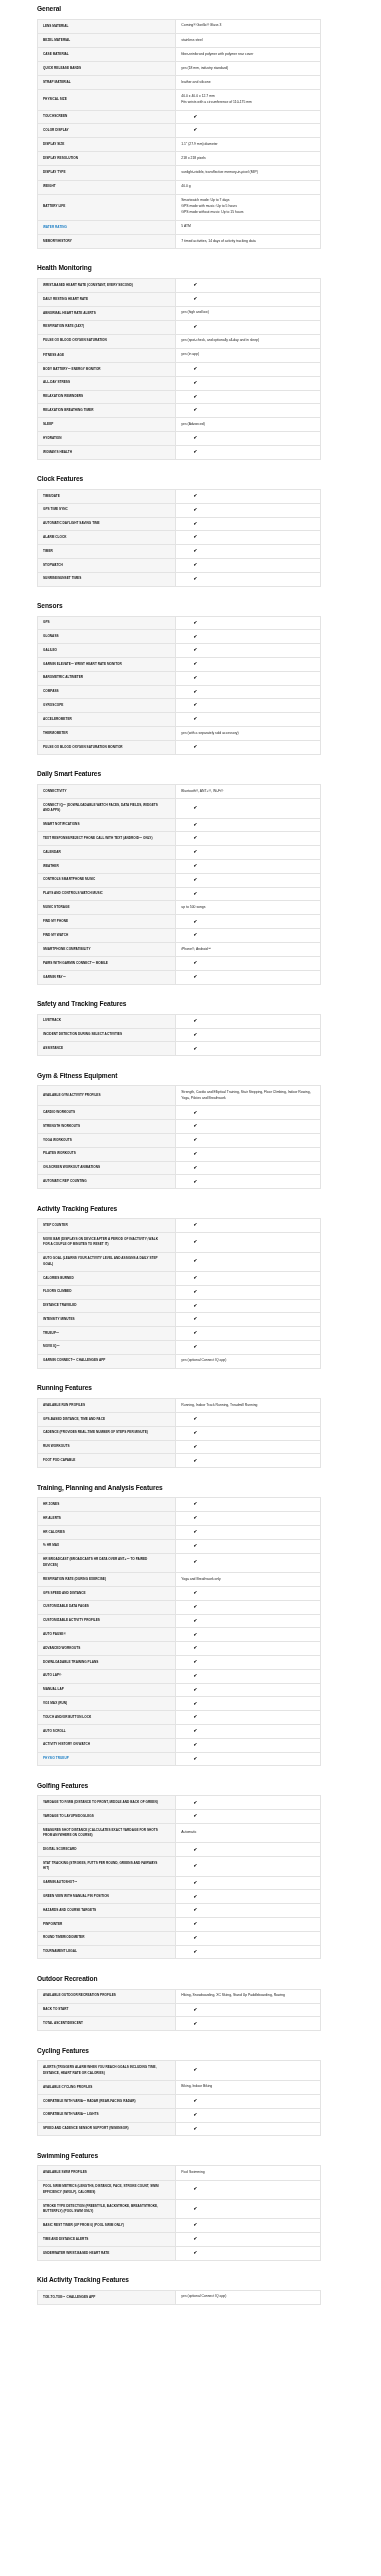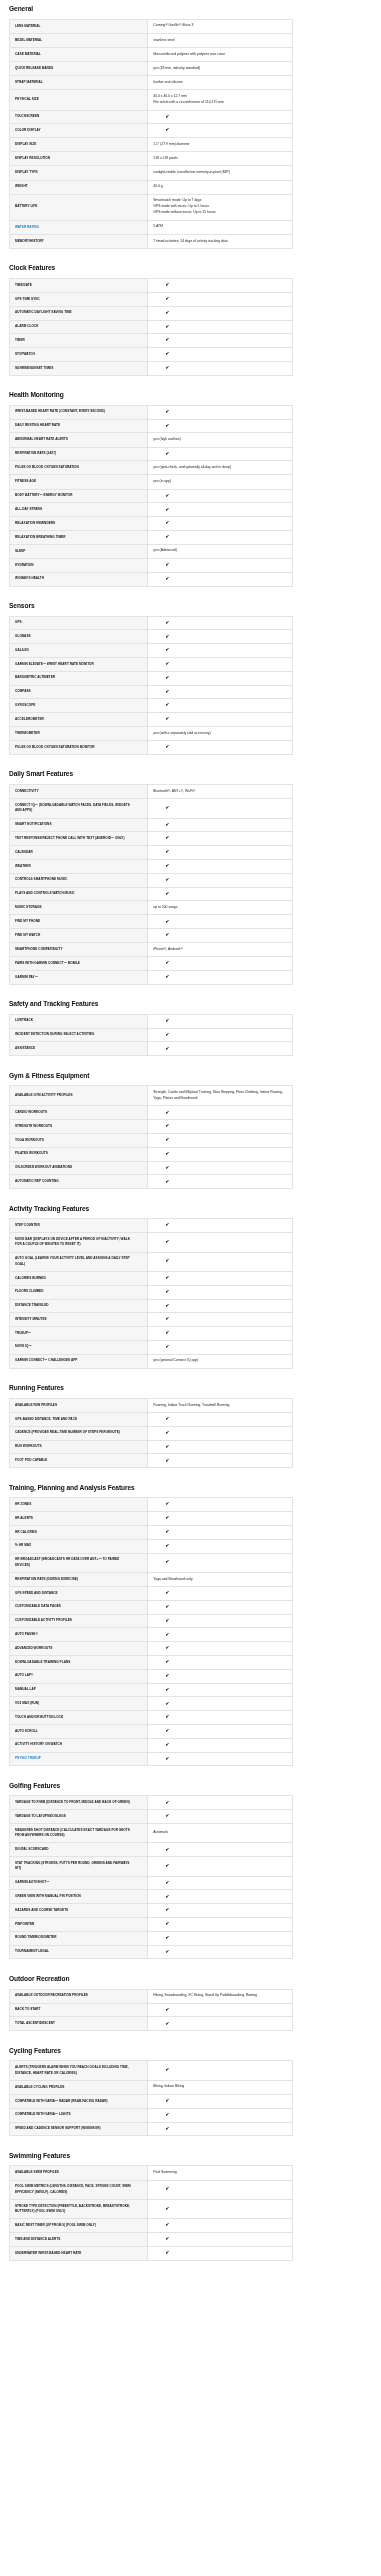--- a/index.html
+++ b/index.html
@@ -2,21 +2,21 @@
 <html style="font-size:8.2px"><head>
 <meta charset="utf-8">
 <style>
   * { box-sizing: border-box; }
   html, body {
     margin: 0; padding: 0;
     background: #ffffff;
     font-family: "Liberation Sans", sans-serif;
   }
   body { width: 381px; }
-  .page { width: 302px; padding: 0 9.3px 11.3px 9.3px; }
+  .page { width: 302px; padding: 0 9.3px 11.3px 9.3px; margin-left: 28px; }
 
   h2.section-title {
     font-family: "Liberation Sans", sans-serif;
     font-size: 7.7px;
     font-weight: 700;
     color: #0d0d0d;
     letter-spacing: -0.1px;
     margin: 0;
     padding: 11.3px 0 5.7px 0;
     transform: scaleX(0.86);
@@ -176,20 +176,105 @@
           <tr>
             <td class="spec-label"><span class="lbl">MEMORY/HISTORY</span></td>
             <td class="spec-value">
               <span class="val">7 timed activities, 14 days of activity tracking data</span>
             </td>
           </tr>
         </tbody>
       </table>
     </div>
     <div class="section">
+      <h2 class="section-title">Health Monitoring</h2>
+      <table class="spec">
+        <tbody>
+          <tr>
+            <td class="spec-label"><span class="lbl">WRIST-BASED HEART RATE (CONSTANT, EVERY SECOND)</span></td>
+            <td class="spec-value check">
+              <span class="checkmark">✔</span>
+            </td>
+          </tr>
+          <tr>
+            <td class="spec-label"><span class="lbl">DAILY RESTING HEART RATE</span></td>
+            <td class="spec-value check">
+              <span class="checkmark">✔</span>
+            </td>
+          </tr>
+          <tr>
+            <td class="spec-label"><span class="lbl">ABNORMAL HEART RATE ALERTS</span></td>
+            <td class="spec-value">
+              <span class="val">yes (high and low)</span>
+            </td>
+          </tr>
+          <tr>
+            <td class="spec-label"><span class="lbl">RESPIRATION RATE (24X7)</span></td>
+            <td class="spec-value check">
+              <span class="checkmark">✔</span>
+            </td>
+          </tr>
+          <tr>
+            <td class="spec-label"><span class="lbl">PULSE OX BLOOD OXYGEN SATURATION</span></td>
+            <td class="spec-value">
+              <span class="val">yes (spot-check, and optionally all-day and in sleep)</span>
+            </td>
+          </tr>
+          <tr>
+            <td class="spec-label"><span class="lbl">FITNESS AGE</span></td>
+            <td class="spec-value">
+              <span class="val">yes (in app)</span>
+            </td>
+          </tr>
+          <tr>
+            <td class="spec-label"><span class="lbl">BODY BATTERY™ ENERGY MONITOR</span></td>
+            <td class="spec-value check">
+              <span class="checkmark">✔</span>
+            </td>
+          </tr>
+          <tr>
+            <td class="spec-label"><span class="lbl">ALL-DAY STRESS</span></td>
+            <td class="spec-value check">
+              <span class="checkmark">✔</span>
+            </td>
+          </tr>
+          <tr>
+            <td class="spec-label"><span class="lbl">RELAXATION REMINDERS</span></td>
+            <td class="spec-value check">
+              <span class="checkmark">✔</span>
+            </td>
+          </tr>
+          <tr>
+            <td class="spec-label"><span class="lbl">RELAXATION BREATHING TIMER</span></td>
+            <td class="spec-value check">
+              <span class="checkmark">✔</span>
+            </td>
+          </tr>
+          <tr>
+            <td class="spec-label"><span class="lbl">SLEEP</span></td>
+            <td class="spec-value">
+              <span class="val">yes (Advanced)</span>
+            </td>
+          </tr>
+          <tr>
+            <td class="spec-label"><span class="lbl">HYDRATION</span></td>
+            <td class="spec-value check">
+              <span class="checkmark">✔</span>
+            </td>
+          </tr>
+          <tr>
+            <td class="spec-label"><span class="lbl">WOMAN'S HEALTH</span></td>
+            <td class="spec-value check">
+              <span class="checkmark">✔</span>
+            </td>
+          </tr>
+        </tbody>
+      </table>
+    </div>
+    <div class="section">
       <h2 class="section-title">Clock Features</h2>
       <table class="spec">
         <tbody>
           <tr>
             <td class="spec-label"><span class="lbl">TIME/DATE</span></td>
             <td class="spec-value check">
               <span class="checkmark">✔</span>
             </td>
           </tr>
           <tr>
@@ -225,105 +310,20 @@
           <tr>
             <td class="spec-label"><span class="lbl">SUNRISE/SUNSET TIMES</span></td>
             <td class="spec-value check">
               <span class="checkmark">✔</span>
             </td>
           </tr>
         </tbody>
       </table>
     </div>
     <div class="section">
-      <h2 class="section-title">Health Monitoring</h2>
-      <table class="spec">
-        <tbody>
-          <tr>
-            <td class="spec-label"><span class="lbl">WRIST-BASED HEART RATE (CONSTANT, EVERY SECOND)</span></td>
-            <td class="spec-value check">
-              <span class="checkmark">✔</span>
-            </td>
-          </tr>
-          <tr>
-            <td class="spec-label"><span class="lbl">DAILY RESTING HEART RATE</span></td>
-            <td class="spec-value check">
-              <span class="checkmark">✔</span>
-            </td>
-          </tr>
-          <tr>
-            <td class="spec-label"><span class="lbl">ABNORMAL HEART RATE ALERTS</span></td>
-            <td class="spec-value">
-              <span class="val">yes (high and low)</span>
-            </td>
-          </tr>
-          <tr>
-            <td class="spec-label"><span class="lbl">RESPIRATION RATE (24X7)</span></td>
-            <td class="spec-value check">
-              <span class="checkmark">✔</span>
-            </td>
-          </tr>
-          <tr>
-            <td class="spec-label"><span class="lbl">PULSE OX BLOOD OXYGEN SATURATION</span></td>
-            <td class="spec-value">
-              <span class="val">yes (spot-check, and optionally all-day and in sleep)</span>
-            </td>
-          </tr>
-          <tr>
-            <td class="spec-label"><span class="lbl">FITNESS AGE</span></td>
-            <td class="spec-value">
-              <span class="val">yes (in app)</span>
-            </td>
-          </tr>
-          <tr>
-            <td class="spec-label"><span class="lbl">BODY BATTERY™ ENERGY MONITOR</span></td>
-            <td class="spec-value check">
-              <span class="checkmark">✔</span>
-            </td>
-          </tr>
-          <tr>
-            <td class="spec-label"><span class="lbl">ALL-DAY STRESS</span></td>
-            <td class="spec-value check">
-              <span class="checkmark">✔</span>
-            </td>
-          </tr>
-          <tr>
-            <td class="spec-label"><span class="lbl">RELAXATION REMINDERS</span></td>
-            <td class="spec-value check">
-              <span class="checkmark">✔</span>
-            </td>
-          </tr>
-          <tr>
-            <td class="spec-label"><span class="lbl">RELAXATION BREATHING TIMER</span></td>
-            <td class="spec-value check">
-              <span class="checkmark">✔</span>
-            </td>
-          </tr>
-          <tr>
-            <td class="spec-label"><span class="lbl">SLEEP</span></td>
-            <td class="spec-value">
-              <span class="val">yes (Advanced)</span>
-            </td>
-          </tr>
-          <tr>
-            <td class="spec-label"><span class="lbl">HYDRATION</span></td>
-            <td class="spec-value check">
-              <span class="checkmark">✔</span>
-            </td>
-          </tr>
-          <tr>
-            <td class="spec-label"><span class="lbl">WOMAN'S HEALTH</span></td>
-            <td class="spec-value check">
-              <span class="checkmark">✔</span>
-            </td>
-          </tr>
-        </tbody>
-      </table>
-    </div>
-    <div class="section">
       <h2 class="section-title">Sensors</h2>
       <table class="spec">
         <tbody>
           <tr>
             <td class="spec-label"><span class="lbl">GPS</span></td>
             <td class="spec-value check">
               <span class="checkmark">✔</span>
             </td>
           </tr>
           <tr>
@@ -939,19 +939,32 @@
           <tr>
             <td class="spec-label"><span class="lbl">TIME AND DISTANCE ALERTS</span></td>
             <td class="spec-value check">
               <span class="checkmark">✔</span>
             </td>
           </tr>
           <tr>
             <td class="spec-label"><span class="lbl">UNDERWATER WRIST-BASED HEART RATE</span></td>
             <td class="spec-value check">
               <span class="checkmark">✔</span>
+            </td>
+          </tr>
+        </tbody>
+      </table>
+    </div>
+    <div class="section">
+      <h2 class="section-title">Kid Activity Tracking Features</h2>
+      <table class="spec">
+        <tbody>
+          <tr>
+            <td class="spec-label"><span class="lbl">TOE-TO-TOE™ CHALLENGES APP</span></td>
+            <td class="spec-value">
+              <span class="val">yes (optional Connect IQ app)</span>
             </td>
           </tr>
         </tbody>
       </table>
     </div>
   </div>
 
 
 </body></html>

